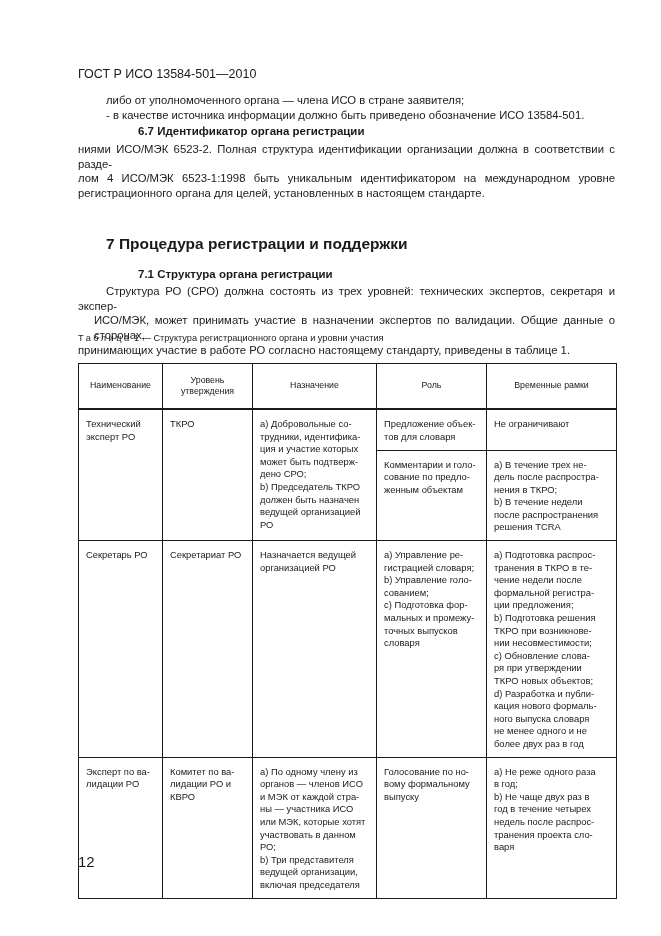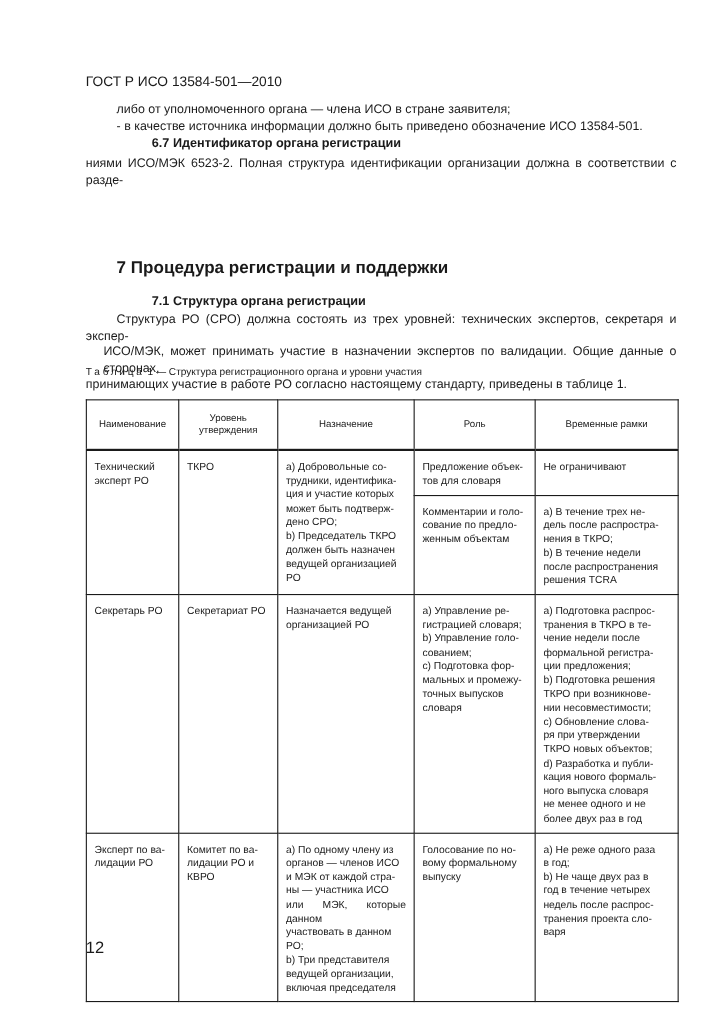--- a/index.html
+++ b/index.html
@@ -26,20 +26,22 @@
 
 <div class="para" style="top:93px;">
   <span class="line indent">либо от уполномоченного органа — члена ИСО в стране заявителя;</span>
   <span class="line indent">- в качестве источника информации должно быть приведено обозначение ИСО 13584-501.</span>
 </div>
 
 <div class="h-sub" style="top:125px;">6.7  Идентификатор органа регистрации</div>
 
 <div class="para" style="top:142px;">
   <span class="line" style="text-align-last:justify;">ниями ИСО/МЭК 6523-2. Полная структура идентификации организации должна в соответствии с разде-</span>
+  <span class="line" style="text-align-last:justify;">лом 4 ИСО/МЭК 6523-1:1998 быть уникальным идентификатором на международном уровне</span>
+  <span class="line">регистрационного органа для целей, установленных в настоящем стандарте.</span>
 </div>
 
 <div class="h-main">7  Процедура регистрации и поддержки</div>
 
 <div class="h-sub" style="top:268px;">7.1  Структура органа регистрации</div>
 
 <div class="para" style="top:284px;">
   <span class="line indent" style="text-align-last:justify;">Структура РО (СРО) должна состоять из трех уровней: технических экспертов, секретаря и экспер-</span>
   <span class="line" style="text-align-last:justify;padding-left:16px;">ИСО/МЭК, может принимать участие в назначении экспертов по валидации. Общие данные о сторонах,</span>
   <span class="line">принимающих участие в работе РО согласно настоящему стандарту, приведены в таблице 1.</span>
@@ -189,21 +191,21 @@
         <span class="ln">лидации РО и</span>
         <span class="ln">КВРО</span>
       </div>
         </td>
       <td>
           <div class="cell">
         <span class="ln">а) По одному члену из</span>
         <span class="ln">органов — членов ИСО</span>
         <span class="ln">и МЭК от каждой стра-</span>
         <span class="ln">ны — участника ИСО</span>
-        <span class="ln">или МЭК, которые данном</span>
+        <span class="ln">или МЭК, которые хотят</span>
         <span class="ln">участвовать в данном</span>
         <span class="ln">РО;</span>
         <span class="ln">b) Три представителя</span>
         <span class="ln">ведущей организации,</span>
         <span class="ln">включая председателя</span>
       </div>
         </td>
       <td>
           <div class="cell">
         <span class="ln">Голосование по но-</span>

